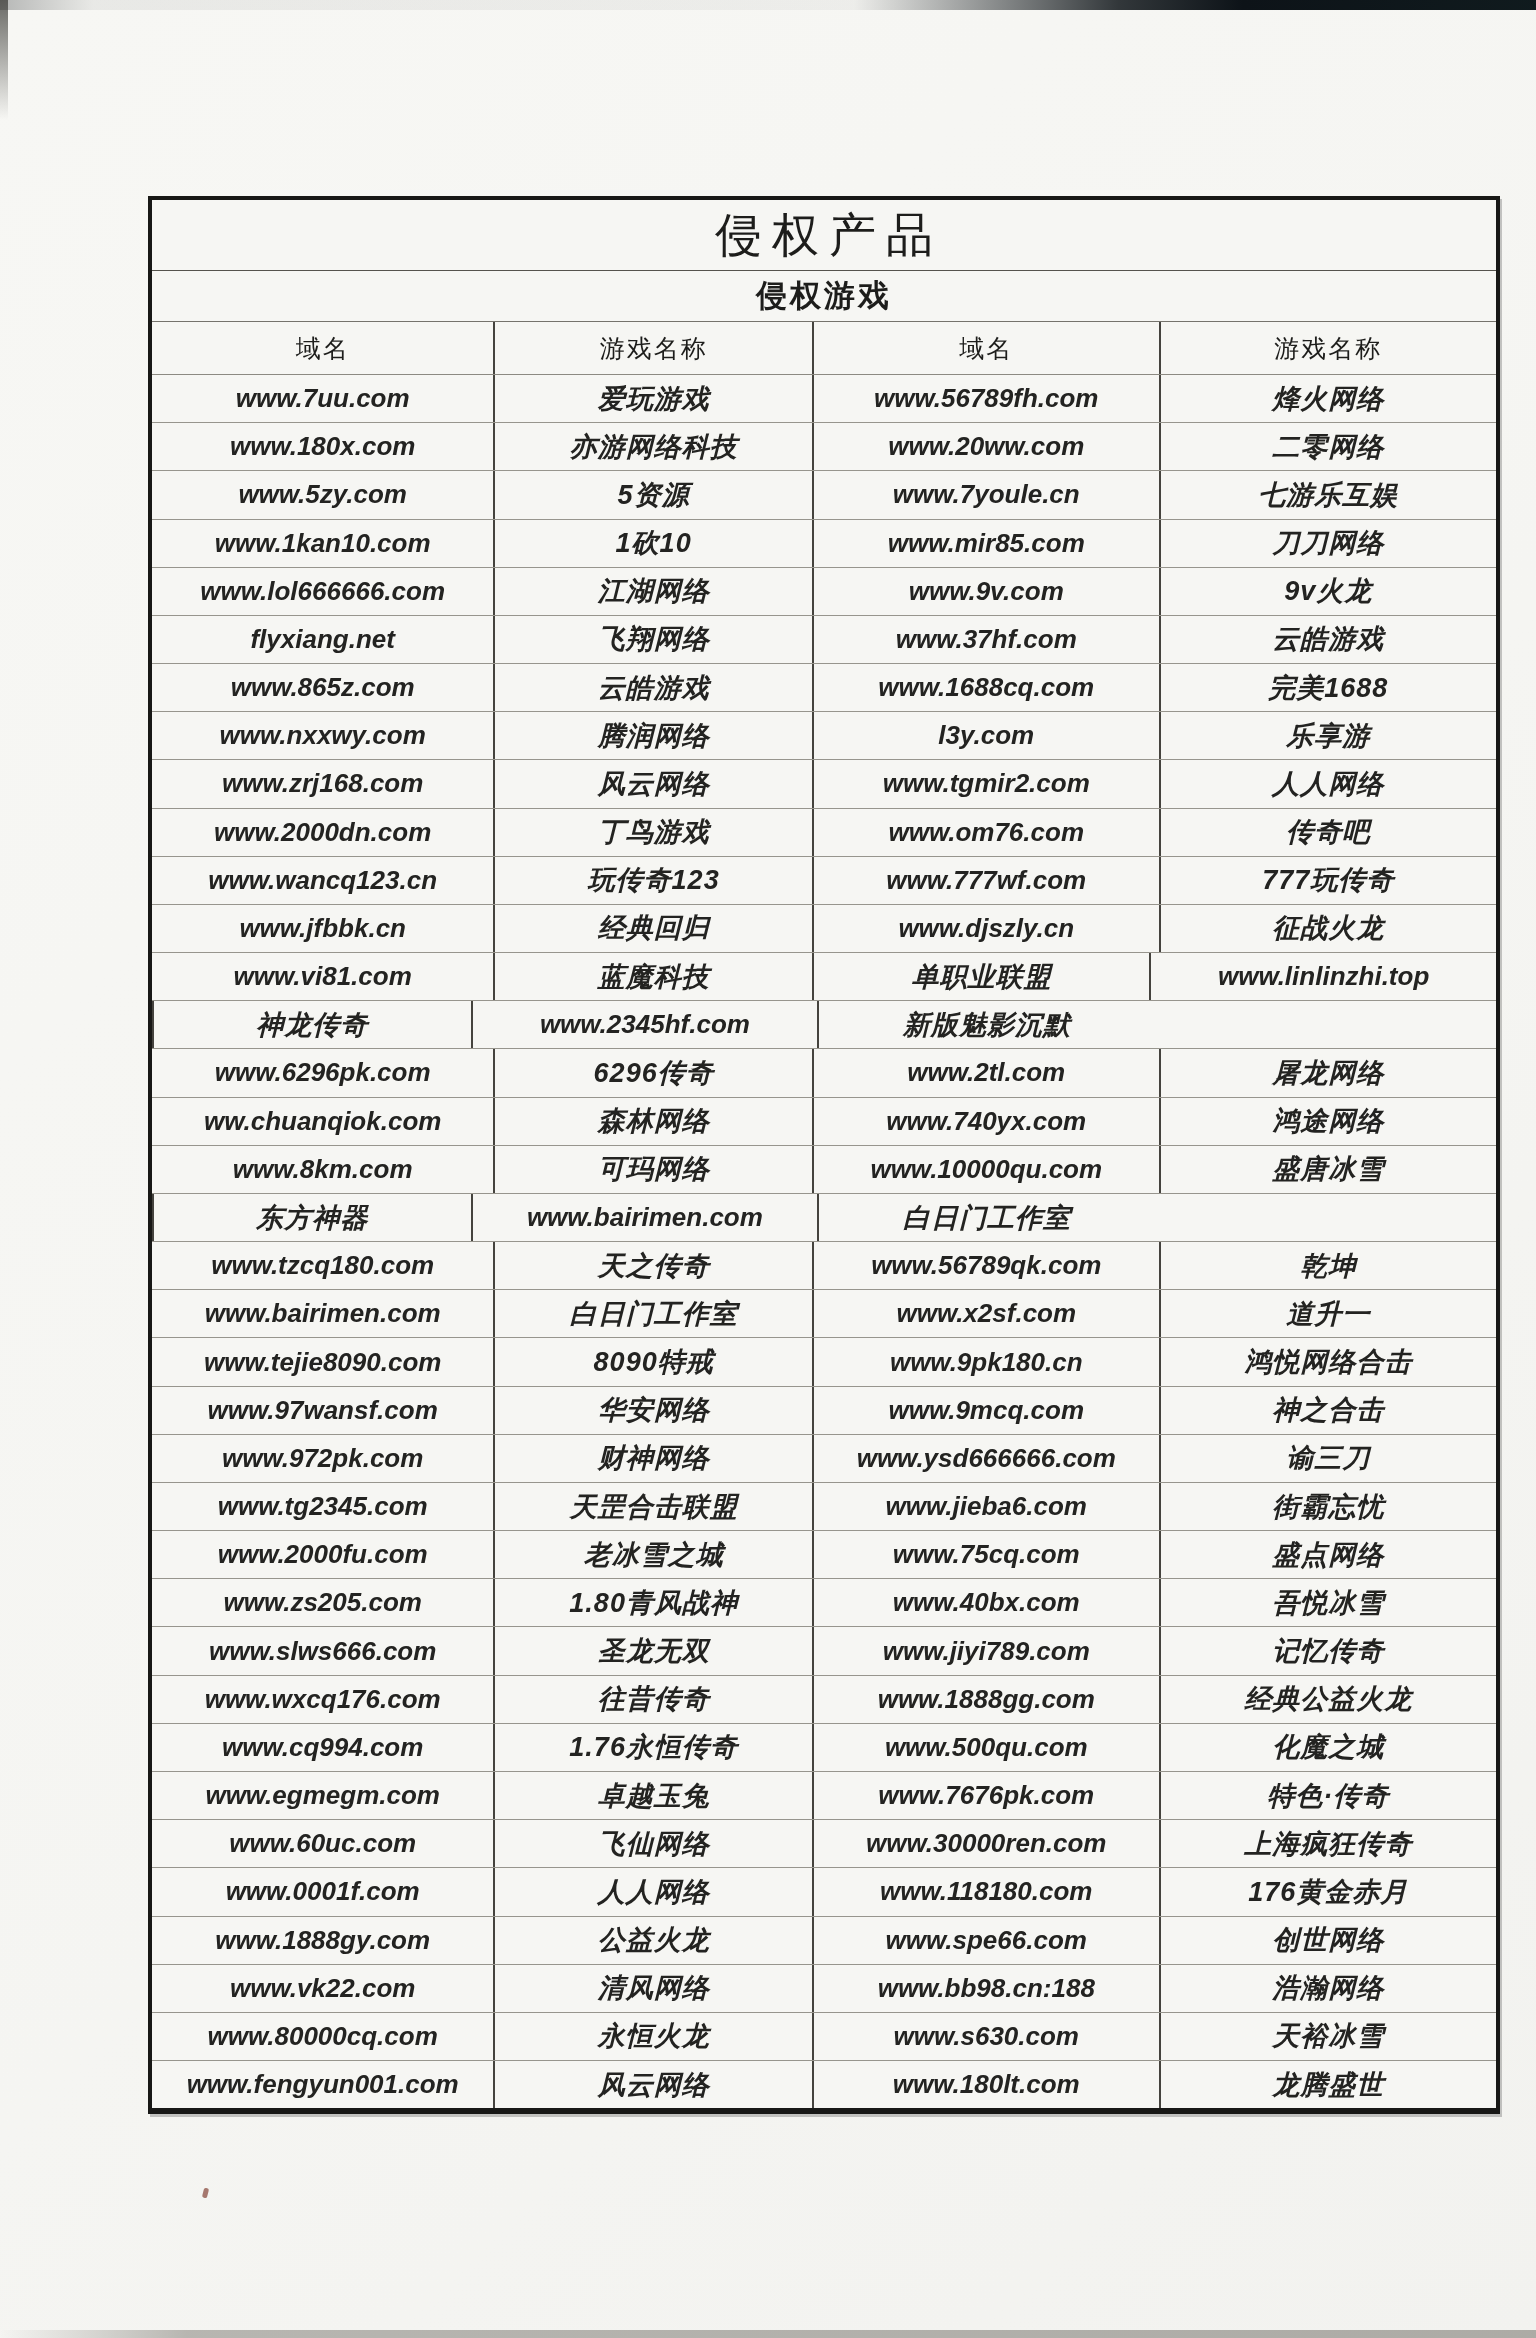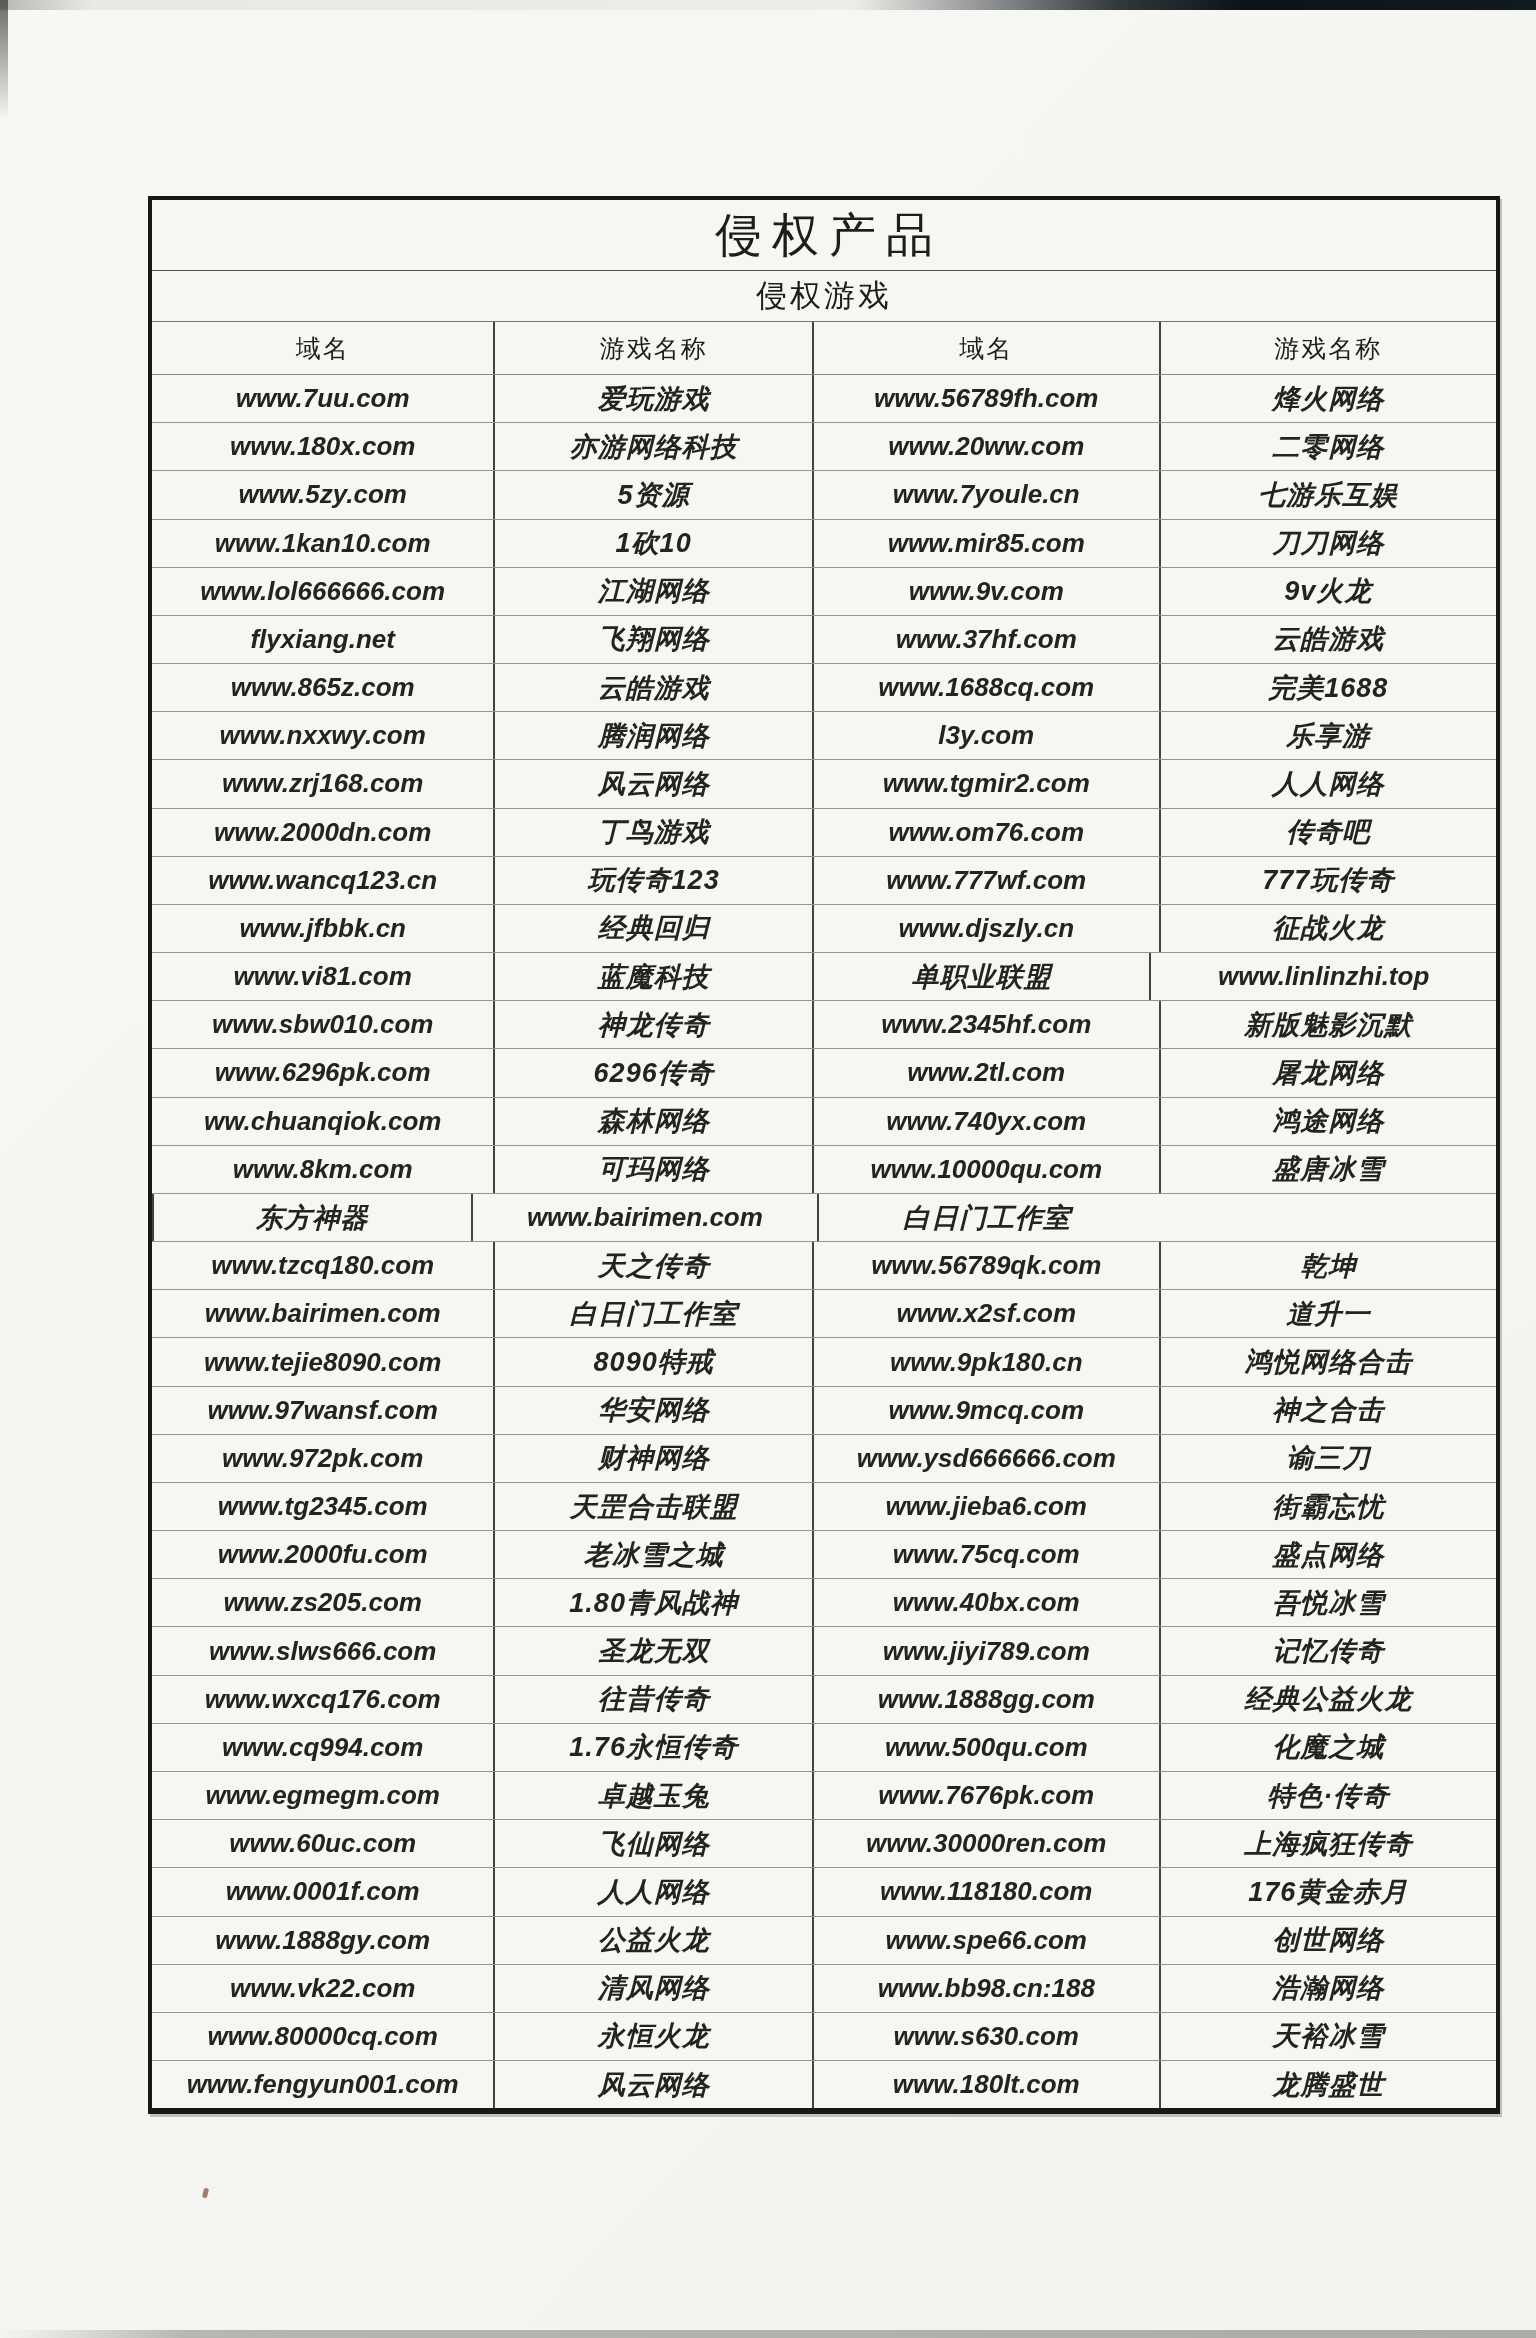--- a/index.html
+++ b/index.html
@@ -68,20 +68,21 @@
     border-bottom: 1px solid #55534d;
   }
   .subtitle-row {
     height: 50px;
     flex: 0 0 50px;
     display: flex; align-items: center; justify-content: center;
     font-family: "Liberation Serif", serif;
     font-size: 31px;
     letter-spacing: 3px;
     border-bottom: 1px solid #75736c;
+    font-weight: bold;
   }
   .header-row {
     height: 52px;
     flex: 0 0 52px;
     display: flex;
     font-family: "Liberation Serif", serif;
     font-size: 25px;
     letter-spacing: 2px;
     border-bottom: 1px solid #8c8a82;
   }
@@ -221,21 +222,20 @@
   </div>
 
   <div class="data-row">
     <div class="cell c1 domain">www.vi81.com</div>
     <div class="cell c2 game">蓝魔科技</div>
     <div class="cell c4 game">单职业联盟</div>
     <div class="cell c3 domain">www.linlinzhi.top</div>
   </div>
 
   <div class="data-row">
-    <div class="cell c1 domain">www.sbw010.com</div>
     <div class="cell c2 game">神龙传奇</div>
     <div class="cell c3 domain">www.2345hf.com</div>
     <div class="cell c4 game">新版魅影沉默</div>
   </div>
 
   <div class="data-row">
     <div class="cell c1 domain">www.6296pk.com</div>
     <div class="cell c2 game">6296传奇</div>
     <div class="cell c3 domain">www.2tl.com</div>
     <div class="cell c4 game">屠龙网络</div>

